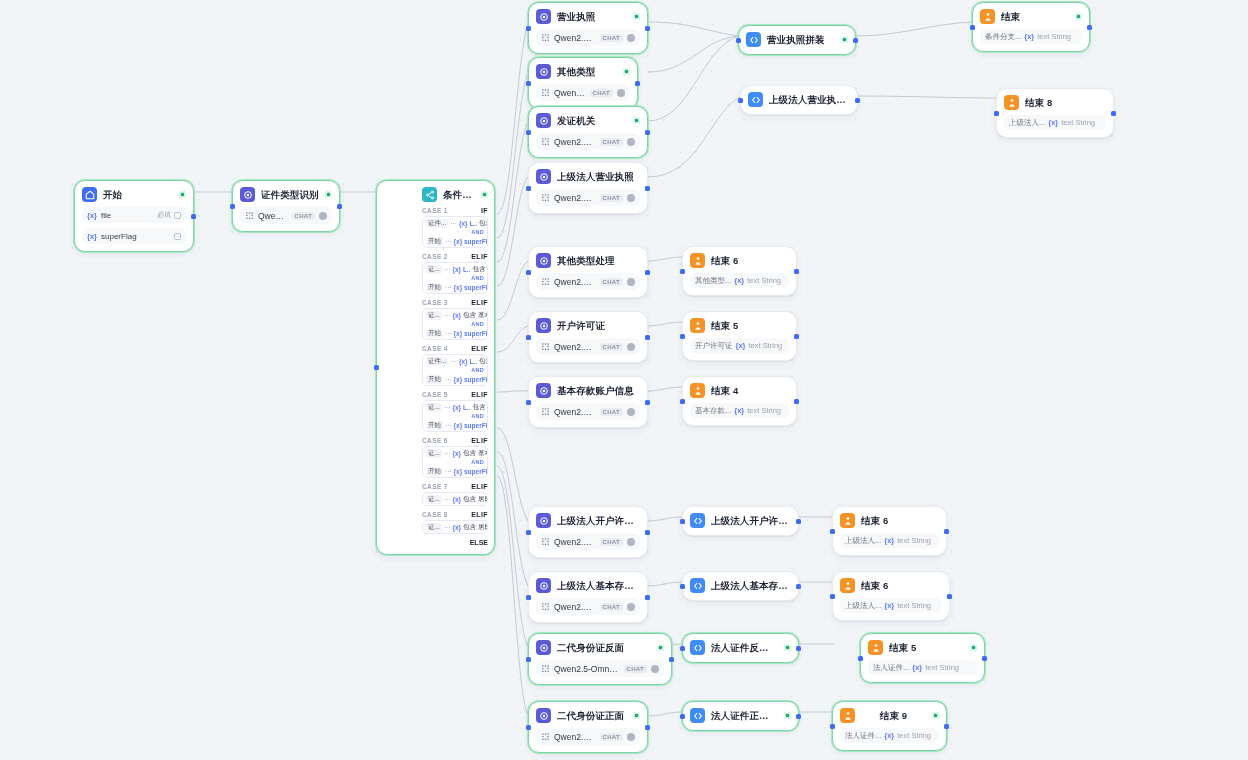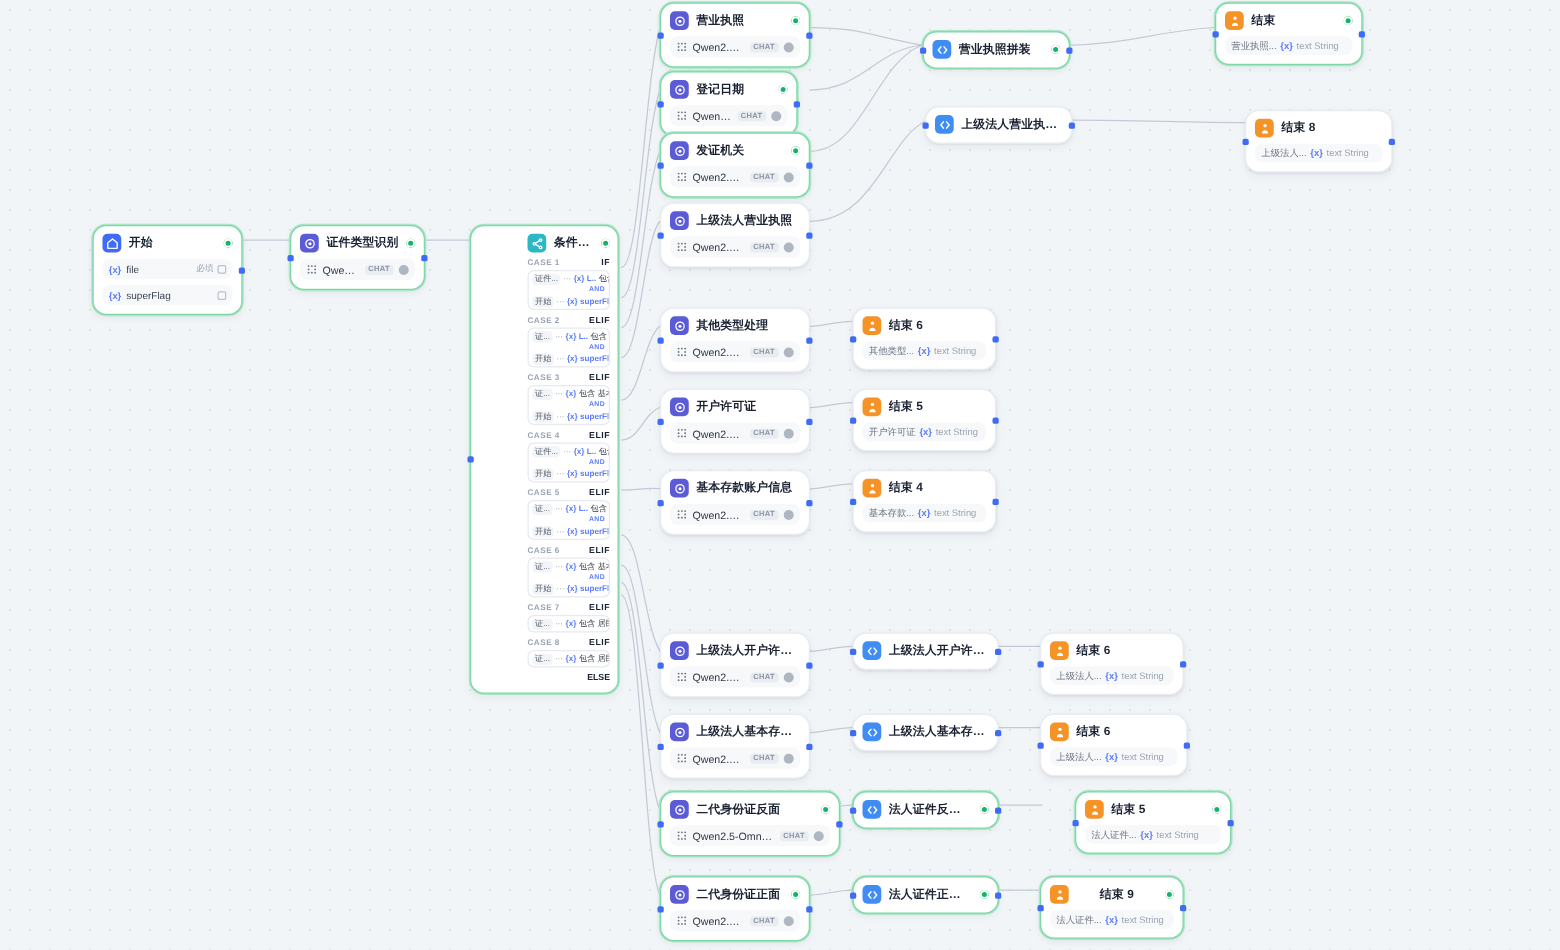--- a/index.html
+++ b/index.html
@@ -156,21 +156,21 @@
     <div class="nrow">
       <span class="vx">{x}</span>
       <span class="rlabel">superFlag</span>
       <span class="rright">
           <span class="sq"></span>
         </span>
     </div>
     <span class="port out"></span>
   </div>
 
-  <div class="node sel" id="n-doctype" style="left:232px; top:180px; width:108px;text-align:center;">
+  <div class="node sel" id="n-doctype" style="left:232px; top:180px; width:108px;">
     <div class="nhead">
       <div class="nicon" style="background:#5b5bd6">
         <svg viewBox="0 0 24 24" fill="none" stroke="#fff" stroke-width="2.4">
             <circle cx="12" cy="12" r="8"></circle>
             <circle cx="12" cy="12" r="3" fill="#fff" stroke="none"></circle>
           </svg>
       </div>
       <div class="ntitle">证件类型识别</div>
       <div class="dot"></div>
     </div>
@@ -395,21 +395,21 @@
         <span class="port out"></span>
       </div>
       <div class="node sel" style="left: 528px; top: 57px; width: 110px;">
         <div class="nhead">
           <div class="nicon" style="background:#5b5bd6">
             <svg viewBox="0 0 24 24" fill="none" stroke="#fff" stroke-width="2.4">
               <circle cx="12" cy="12" r="8"></circle>
               <circle cx="12" cy="12" r="3" fill="#fff" stroke="none"></circle>
             </svg>
           </div>
-          <div class="ntitle">登记日期</div>
+          <div class="ntitle">其他类型</div>
           <div class="dot"></div>
         </div>
         <div class="modelrow">
           <svg class="mdl" viewBox="0 0 24 24" fill="#6b7280">
             <circle cx="5" cy="5" r="2"></circle>
             <circle cx="12" cy="5" r="2"></circle>
             <circle cx="19" cy="5" r="2"></circle>
             <circle cx="5" cy="12" r="2"></circle>
             <circle cx="19" cy="12" r="2"></circle>
             <circle cx="5" cy="19" r="2"></circle>
@@ -758,21 +758,21 @@
           <div class="nicon" style="background:#f59327">
             <svg viewBox="0 0 24 24" fill="#fff">
               <circle cx="12" cy="6" r="3.2"></circle>
               <path d="M6 21c0-3.6 2.7-6 6-6s6 2.4 6 6z"></path>
             </svg>
           </div>
           <div class="ntitle">结束</div>
           <div class="dot"></div>
         </div>
         <div class="outrow">
-          <span class="outsrc">营业执照...</span>
+          <span class="outsrc">条件分支...</span>
           <span class="vx">{x}</span>
           <span class="outtype">text String</span>
         </div>
         <span class="port in"></span>
         <span class="port out"></span>
       </div>
       <div class="node" style="left: 996px; top: 88px; width: 118px;">
         <div class="nhead">
           <div class="nicon" style="background:#f59327">
             <svg viewBox="0 0 24 24" fill="#fff">

